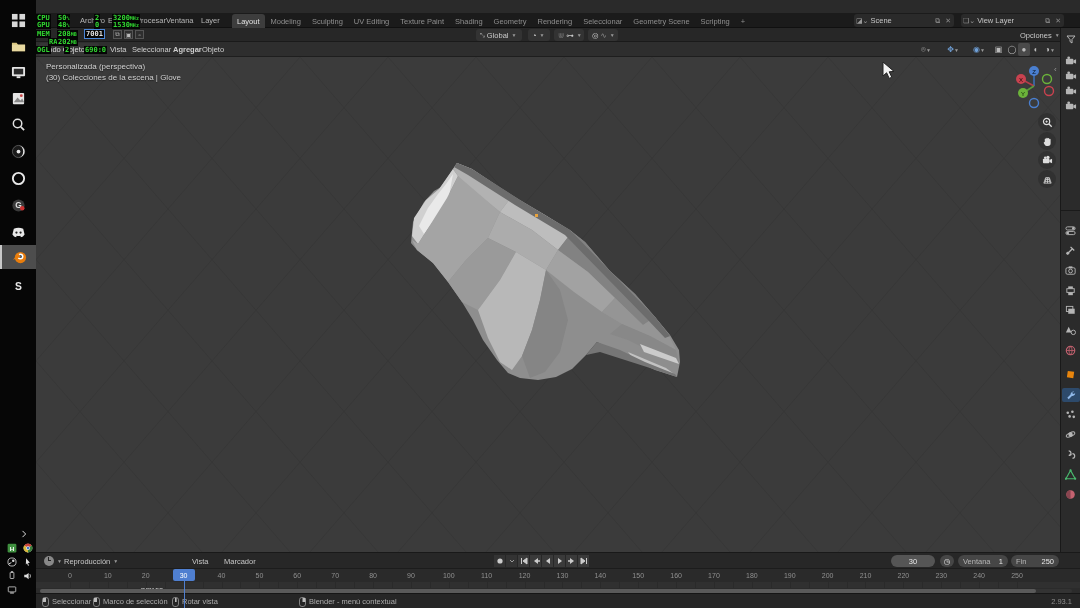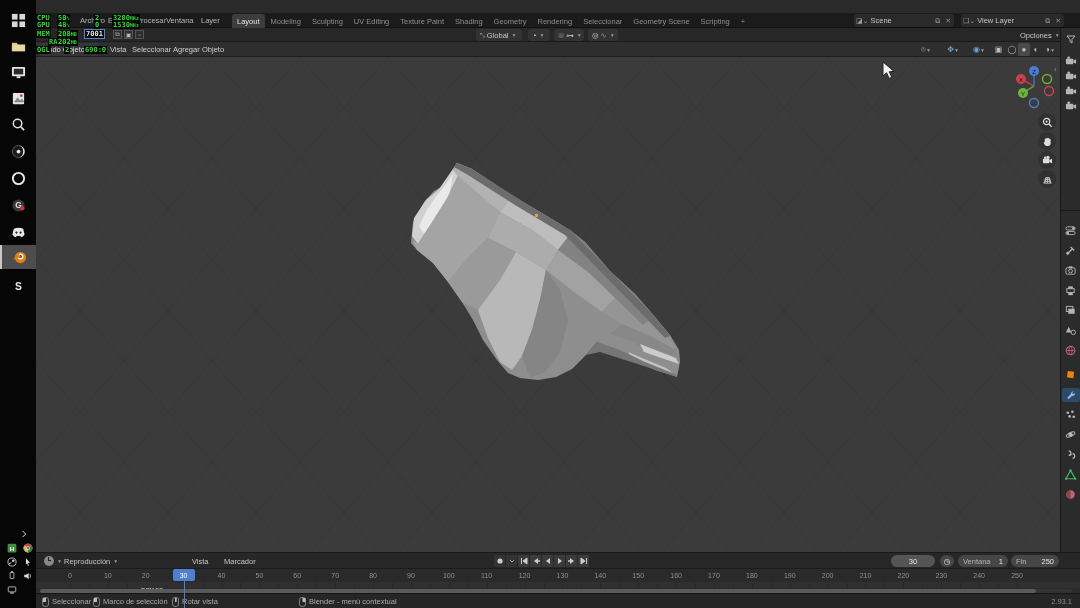--- a/index.html
+++ b/index.html
@@ -279,21 +279,21 @@
     <div class="hicon" style="left:880px;width:20px">⌾<span style="font-size:5px;color:#999">▼</span></div>
     <div class="hicon" style="left:906px;width:22px;color:#6fa0d8">✥<span style="font-size:5px;color:#999">▼</span></div>
     <div class="hicon" style="left:932px;width:22px;color:#6fa0d8">◉<span style="font-size:5px;color:#999">▼</span></div>
     <div class="hicon" style="left:956px;width:13px">▣</div>
     <div class="hicon" style="left:970px;width:12px">◯</div>
     <div class="hicon" style="left:982px;width:12px;background:#4a4a4a;border-radius:2px">●</div>
     <div class="hicon" style="left:994px;width:12px">◐</div>
     <div class="hicon" style="left:1006px;width:16px">◑<span style="font-size:5px;color:#999">▼</span></div>
   <div class="vph-menu" style="left: 70px;">Vista</div>
         <div class="vph-menu" style="left: 92px;">Seleccionar</div>
-        <div class="vph-menu" style="left: 133px;">Agregar</div>
+        <div class="vph-menu" style="left: 133px; font-weight: bold;">Agregar</div>
         <div class="vph-menu" style="left: 162px;">Objeto</div>
       </div>
 
   <div id="viewport">
     <svg id="vp-svg" width="1024" height="495" viewBox="36 57 1024 495">
       <g id="gridlines" stroke="#343434" stroke-width="1" opacity="0.55">
             <line x1="-492" y1="57" x2="-62" y2="552"></line>
             <line x1="-404" y1="57" x2="26" y2="552"></line>
             <line x1="-316" y1="57" x2="114" y2="552"></line>
             <line x1="-228" y1="57" x2="202" y2="552"></line>
@@ -349,20 +349,24 @@
         <polygon points="540,300 546,270 560,290 568,320 560,352 545,372 530,378 522,356 532,330" fill="#858585"></polygon>
         <polygon points="602,312 615,298 643,325 655,317 668,334 676,350 650,336 622,324" fill="#959595"></polygon>
         <polygon points="622,324 650,336 676,350 679,362 652,352 628,340 610,334" fill="#888888"></polygon>
         <polygon points="640,344 676,358 679,364 644,352" fill="#cbcbcb"></polygon>
         <polygon points="628,352 666,368 674,374 634,360" fill="#c2c2c2"></polygon>
         <polygon points="586,355 597,342 620,350 645,362 675,374 677,377 650,368 625,360 600,352" fill="#767676"></polygon>
         <polygon points="457,163 472,169 520,200 570,230 610,271 655,317 670,336 665,338 648,320 605,276 565,235 515,205 468,175 454,167" fill="#6c6c6c"></polygon>
         <rect x="535" y="214" width="3" height="3" fill="#e8a33d"></rect>
       </g>
     </svg>
+    <div id="vp-info">
+      <div>Personalizada (perspectiva)</div>
+      <div>(30) Colecciones de la escena | Glove</div>
+    </div>
     <div id="collapse-arrow">‹</div>
     <svg id="navgizmo" viewBox="0 0 46 46">
       <line x1="23" y1="23" x2="23" y2="8" stroke="#3b6fb5" stroke-width="1.6"></line>
       <line x1="23" y1="23" x2="10" y2="16" stroke="#b33e4a" stroke-width="1.6"></line>
       <line x1="23" y1="23" x2="12" y2="30" stroke="#5a9c3a" stroke-width="1.6"></line>
       <circle cx="23" cy="8" r="5" fill="#4a7fd0"></circle>
           <text x="23" y="10.5" font-size="6" fill="#06121f" text-anchor="middle">Z</text>
       <circle cx="10" cy="16" r="5" fill="#c8424f"></circle>
           <text x="10" y="18.5" font-size="6" fill="#210608" text-anchor="middle">X</text>
       <circle cx="12" cy="30" r="5" fill="#6bb33a"></circle>

